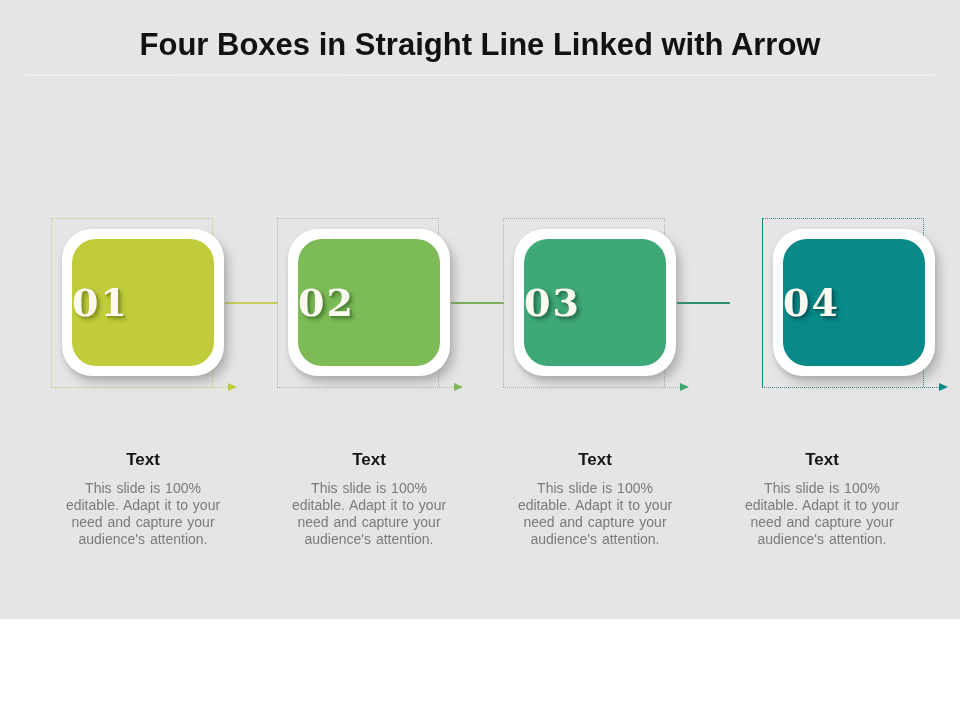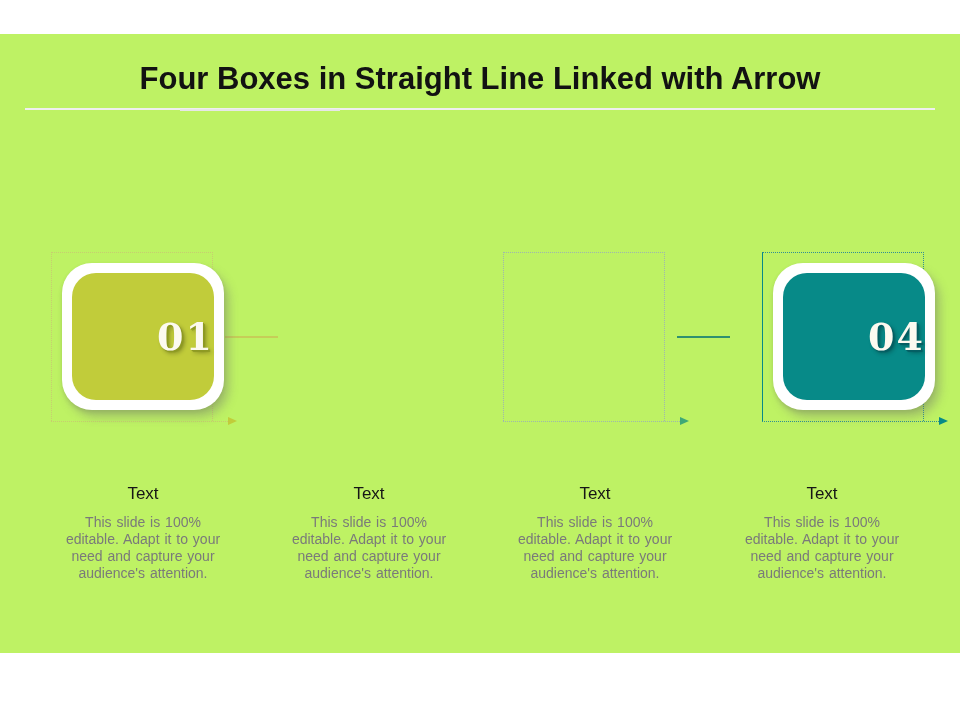--- a/index.html
+++ b/index.html
@@ -1,19 +1,18 @@
 <!DOCTYPE html>
 <html><head>
 <meta charset="utf-8">
 <style>
   html,body{margin:0;padding:0;background:#ffffff;}
   .slide{
-    position:relative;width:960px;height:619px;background:#bef264;overflow:hidden;
+    position:relative;width:960px;height:619px;background:#e5e5e5;overflow:hidden;
     font-family:"Liberation Sans", sans-serif;
-    margin-top:34px;
   }
   .title{
     position:absolute;top:27px;left:0;width:100%;text-align:center;
     font-size:31px;font-weight:bold;color:#121212;letter-spacing:0px;
   }
   .title-divider{
     position:absolute;top:74px;left:25px;width:910px;height:2px;background:#efefef;
   }
   .title-divider-overlap{
     position:absolute;top:75px;left:180px;width:160px;height:2px;background:#e7e7e7;
@@ -48,32 +47,32 @@
   }
 
   .card{
     position:absolute;left:11px;top:11px;width:162px;height:147px;
     background:#ffffff;border-radius:30px;
     box-shadow:5px 7px 10px rgba(110,110,110,0.38), 0 2px 4px rgba(0,0,0,0.10);
   }
   .fill{
     position:absolute;left:10px;top:10px;right:10px;bottom:10px;
     border-radius:24px;background:var(--accent);
-    display:flex;align-items:center;justify-content:flex-end;
+    display:flex;align-items:center;justify-content:flex-start;
   }
   .step-number{
     font-family:"DejaVu Serif", serif;
     font-size:38px;font-weight:bold;letter-spacing:2px;color:#fcfaf0;
     text-shadow:1px 1px 0 var(--numshadow), 2px 2px 1px var(--numshadow), 3px 3px 4px rgba(0,0,0,0.30);
   }
 
   
   .text-block{position:absolute;top:450px;width:170px;text-align:center;}
   .t0{left:58px}.t1{left:284px}.t2{left:510px}.t3{left:737px}
-  .text-heading{font-size:17px;font-weight:normal;color:#161616;margin-bottom:10px;}
+  .text-heading{font-size:17px;font-weight:bold;color:#161616;margin-bottom:10px;}
   .text-body{font-size:14px;line-height:17px;color:#7a7a7a;word-spacing:1px;}
 </style>
 </head>
 <body>
 
 <div class="slide">
 
   <div class="title">Four Boxes in Straight Line Linked with Arrow</div>
   <div class="title-divider"></div>
   <div class="title-divider-overlap"></div>
@@ -83,26 +82,42 @@
     <div class="tail"></div>
     <div class="tail-arrow"></div>
     <div class="connector"></div>
     <div class="card">
       <div class="fill">
         <span class="step-number">01</span>
       </div>
     </div>
   </div>
 
+  <div class="unit u1" style="--accent: #7cbb55; --dot: #a8b89d; --numshadow: #4f8c33; --conn: #79b158;">
+    <div class="frame"></div>
+    <div class="tail"></div>
+    <div class="tail-arrow"></div>
+    <div class="connector"></div>
+    <div class="card">
+      <div class="fill">
+        <span class="step-number">02</span>
+      </div>
+    </div>
+  </div>
 
   <div class="unit u2" style="--accent: #3ea877; --dot: #9eb6ae; --numshadow: #287a55; --conn: #2f9070;">
     <div class="frame"></div>
     <div class="tail"></div>
     <div class="tail-arrow"></div>
     <div class="connector"></div>
+    <div class="card">
+      <div class="fill">
+        <span class="step-number">03</span>
+      </div>
+    </div>
   </div>
 
   <div class="unit u3" style="--accent: #078a88; --dot: #2f8f94; --numshadow: #055e63;">
     <div class="frame"></div>
     <div class="tail"></div>
     <div class="tail-arrow"></div>
 
     <div class="card">
       <div class="fill">
         <span class="step-number">04</span>

